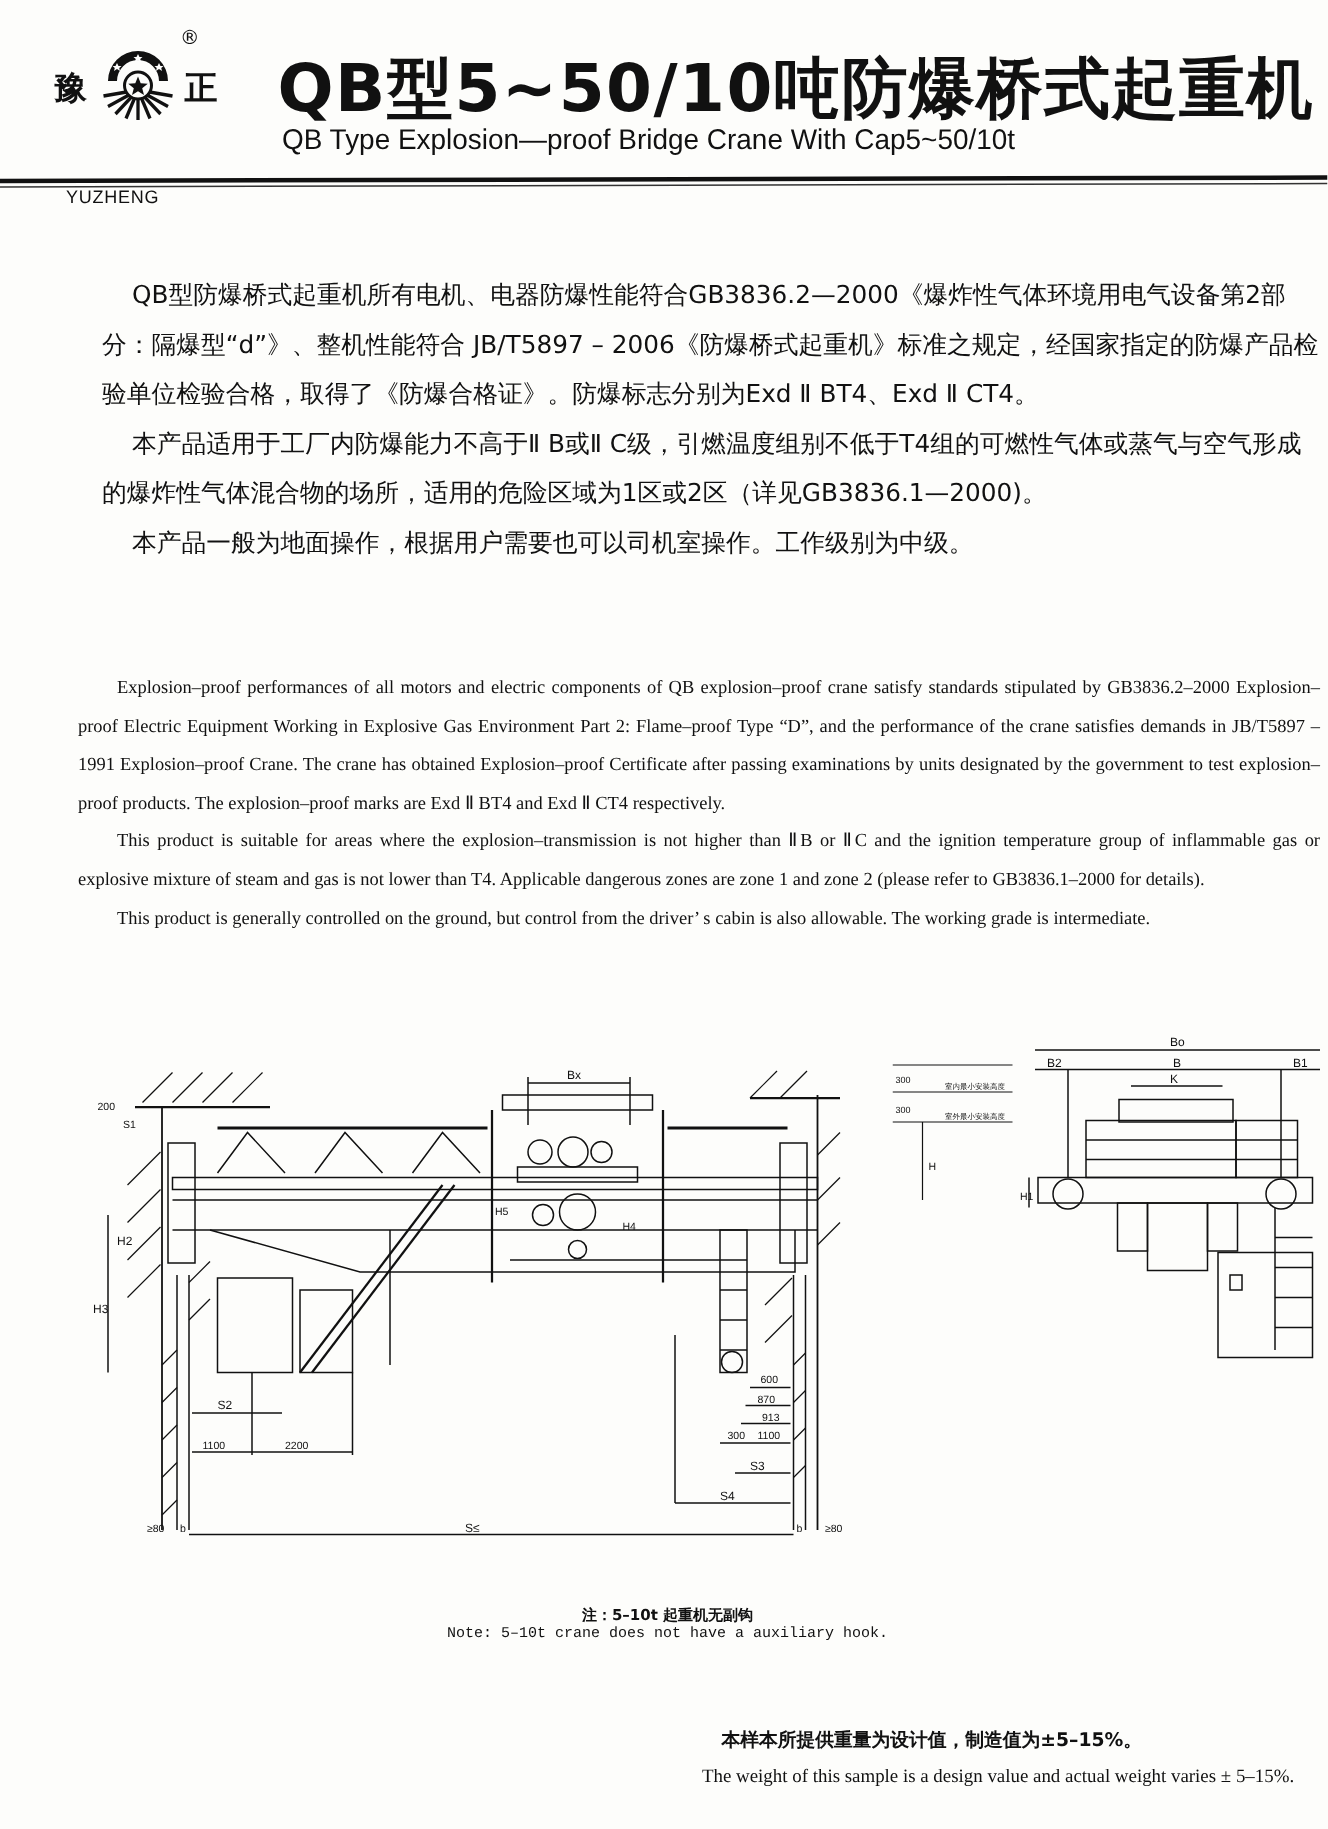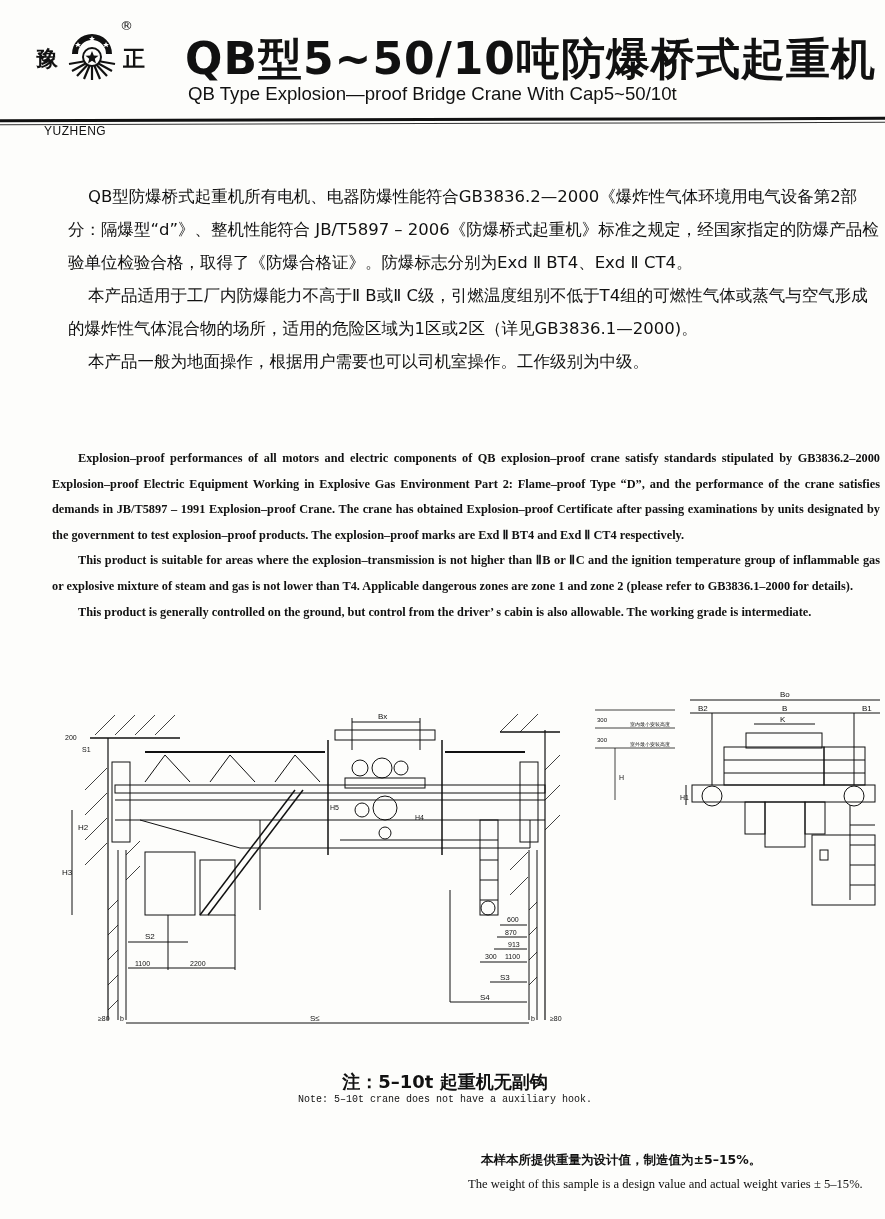--- a/index.html
+++ b/index.html
@@ -18,26 +18,26 @@
     .title-en { position: absolute; left: 188px; top: 83px; font-size: 19px; font-family: "Liberation Sans", sans-serif; white-space: nowrap; transform: scaleX(0.98); transform-origin: left; }
     .rule1 { position: absolute; left: 0; top: 118px; width: 885px; height: 3px; background: #111; transform: rotate(-0.15deg); }
     .rule2 { position: absolute; left: 0; top: 123px; width: 885px; height: 1px; background: #333; transform: rotate(-0.15deg); }
 
     .cn-block { position: absolute; left: 68px; top: 180px; width: 812px; font-family: "DejaVu Sans", sans-serif; font-size: 16.5px; line-height: 33px; }
     .cn-block p { margin: 0; text-indent: 0; }
     .cn-block p.ind { text-indent: 20px; }
     .cn-block p.first { text-indent: 20px; }
 
     .en-block { position: absolute; left: 52px; top: 446px; width: 828px; font-family: "Liberation Serif", serif; font-size: 12.3px; line-height: 25.6px; text-align: justify; }
-    .en-block p { margin: 0; text-indent: 26px; font-weight: bold; }
+    .en-block p { margin: 0; text-indent: 26px; }
 
     .drawing-main { position: absolute; left: 60px; top: 690px; }
     .drawing-side { position: absolute; left: 680px; top: 685px; }
     .notes { position: absolute; left: 285px; top: 1070px; width: 320px; text-align: center; }
-    .note-cn { font-family: "DejaVu Sans", sans-serif; font-size: 18px; font-weight: bold; }
+    .note-cn { font-family: "DejaVu Sans", sans-serif; font-size: 10px; font-weight: bold; }
     .note-en { font-family: Liberation Mono, monospace; font-size: 10px; margin-top: 0; }
     .weight { position: absolute; left: 437px; top: 1152px; width: 448px; }
     .weight-cn { font-family: "DejaVu Sans", sans-serif; font-size: 12.5px; font-weight: bold; margin-left: 44px; }
     .weight-en { font-family: "Liberation Serif", serif; font-size: 12.6px; margin-top: 8px; white-space: nowrap; margin-left: 31px; }
     svg text { font-family: "Liberation Sans", sans-serif; }
   </style>
 </head>
 <body>
 
 <div class="header">

